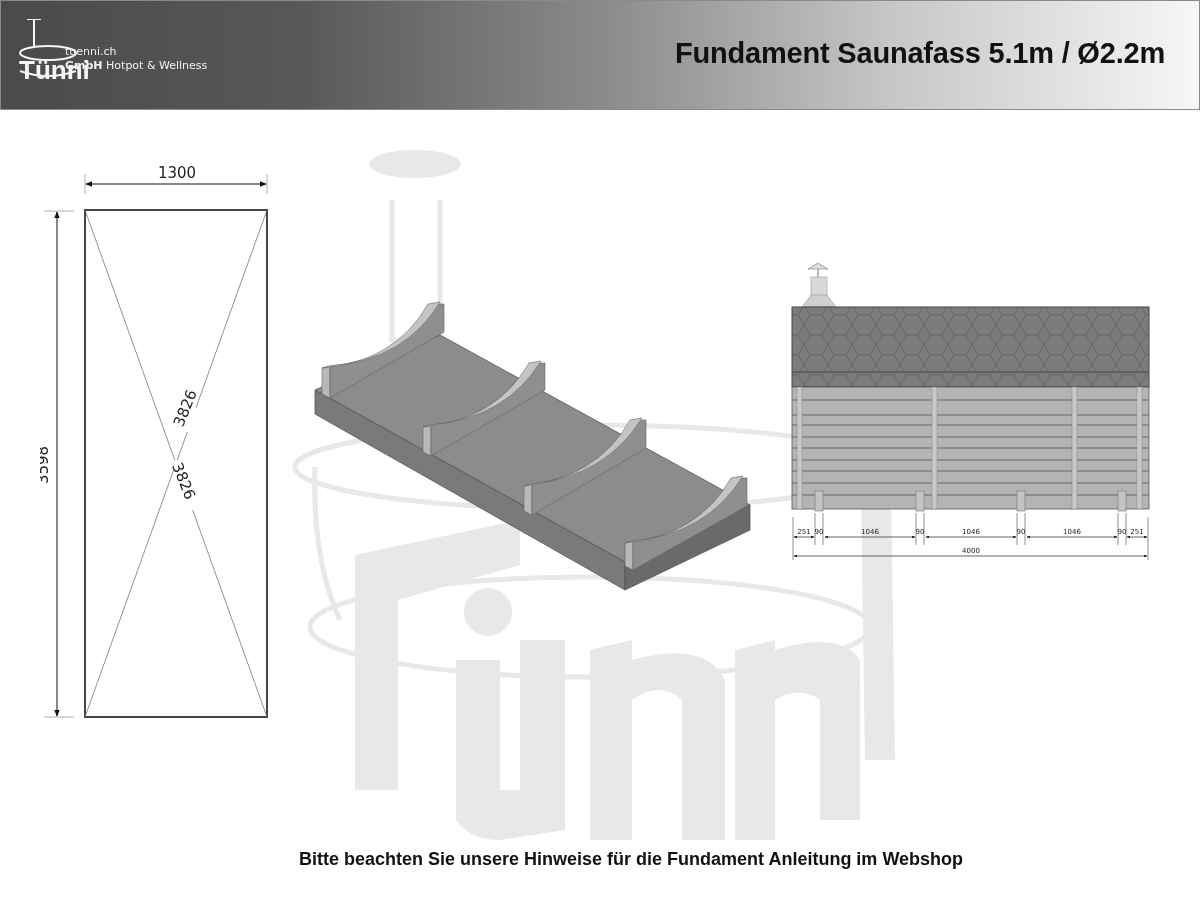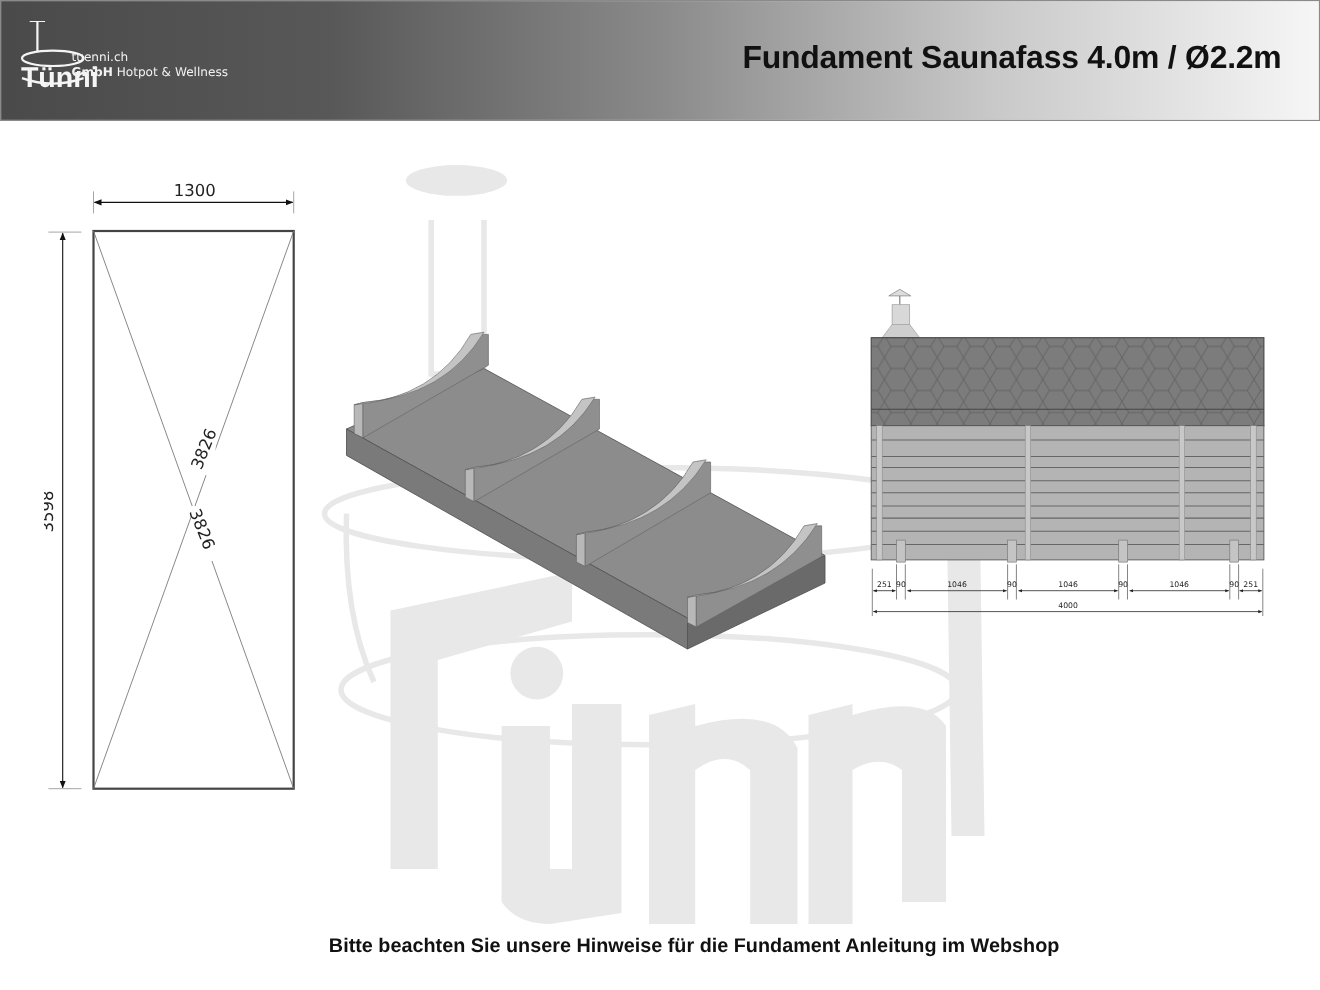--- a/index.html
+++ b/index.html
@@ -48,21 +48,21 @@
       <line x1="21" y1="0" x2="21" y2="28"></line>
       <ellipse cx="35" cy="34" rx="28" ry="7"></ellipse>
       <path d="M7 52 Q35 62 63 52"></path>
     </g>
     <text x="6" y="60" fill="#f5f5f5" font-size="26" font-weight="bold" font-family="Liberation Sans Narrow, Liberation Sans, sans-serif">Tünni</text>
   </svg>
   <div class="logo-text">
     <div>tuenni.ch</div>
     <div><b>GmbH</b><span> Hotpot &amp; Wellness</span></div>
   </div>
-  <div class="title">Fundament Saunafass 4.0m / Ø2.2m</div>
+  <div class="title">Fundament Saunafass 5.1m / Ø2.2m</div>
 </div>
 
 <svg class="drawing" style="left:40px;top:160px" width="240" height="570" viewBox="0 0 240 570">
   <defs>
     <marker id="arr" viewBox="0 0 10 10" refX="9" refY="5" markerWidth="7" markerHeight="7" orient="auto-start-reverse">
       <path d="M0 1 L10 5 L0 9 Z" fill="#111"></path>
     </marker>
   </defs>
 
   <line x1="45" y1="14" x2="45" y2="34" stroke="#999" stroke-width="0.8"></line>

